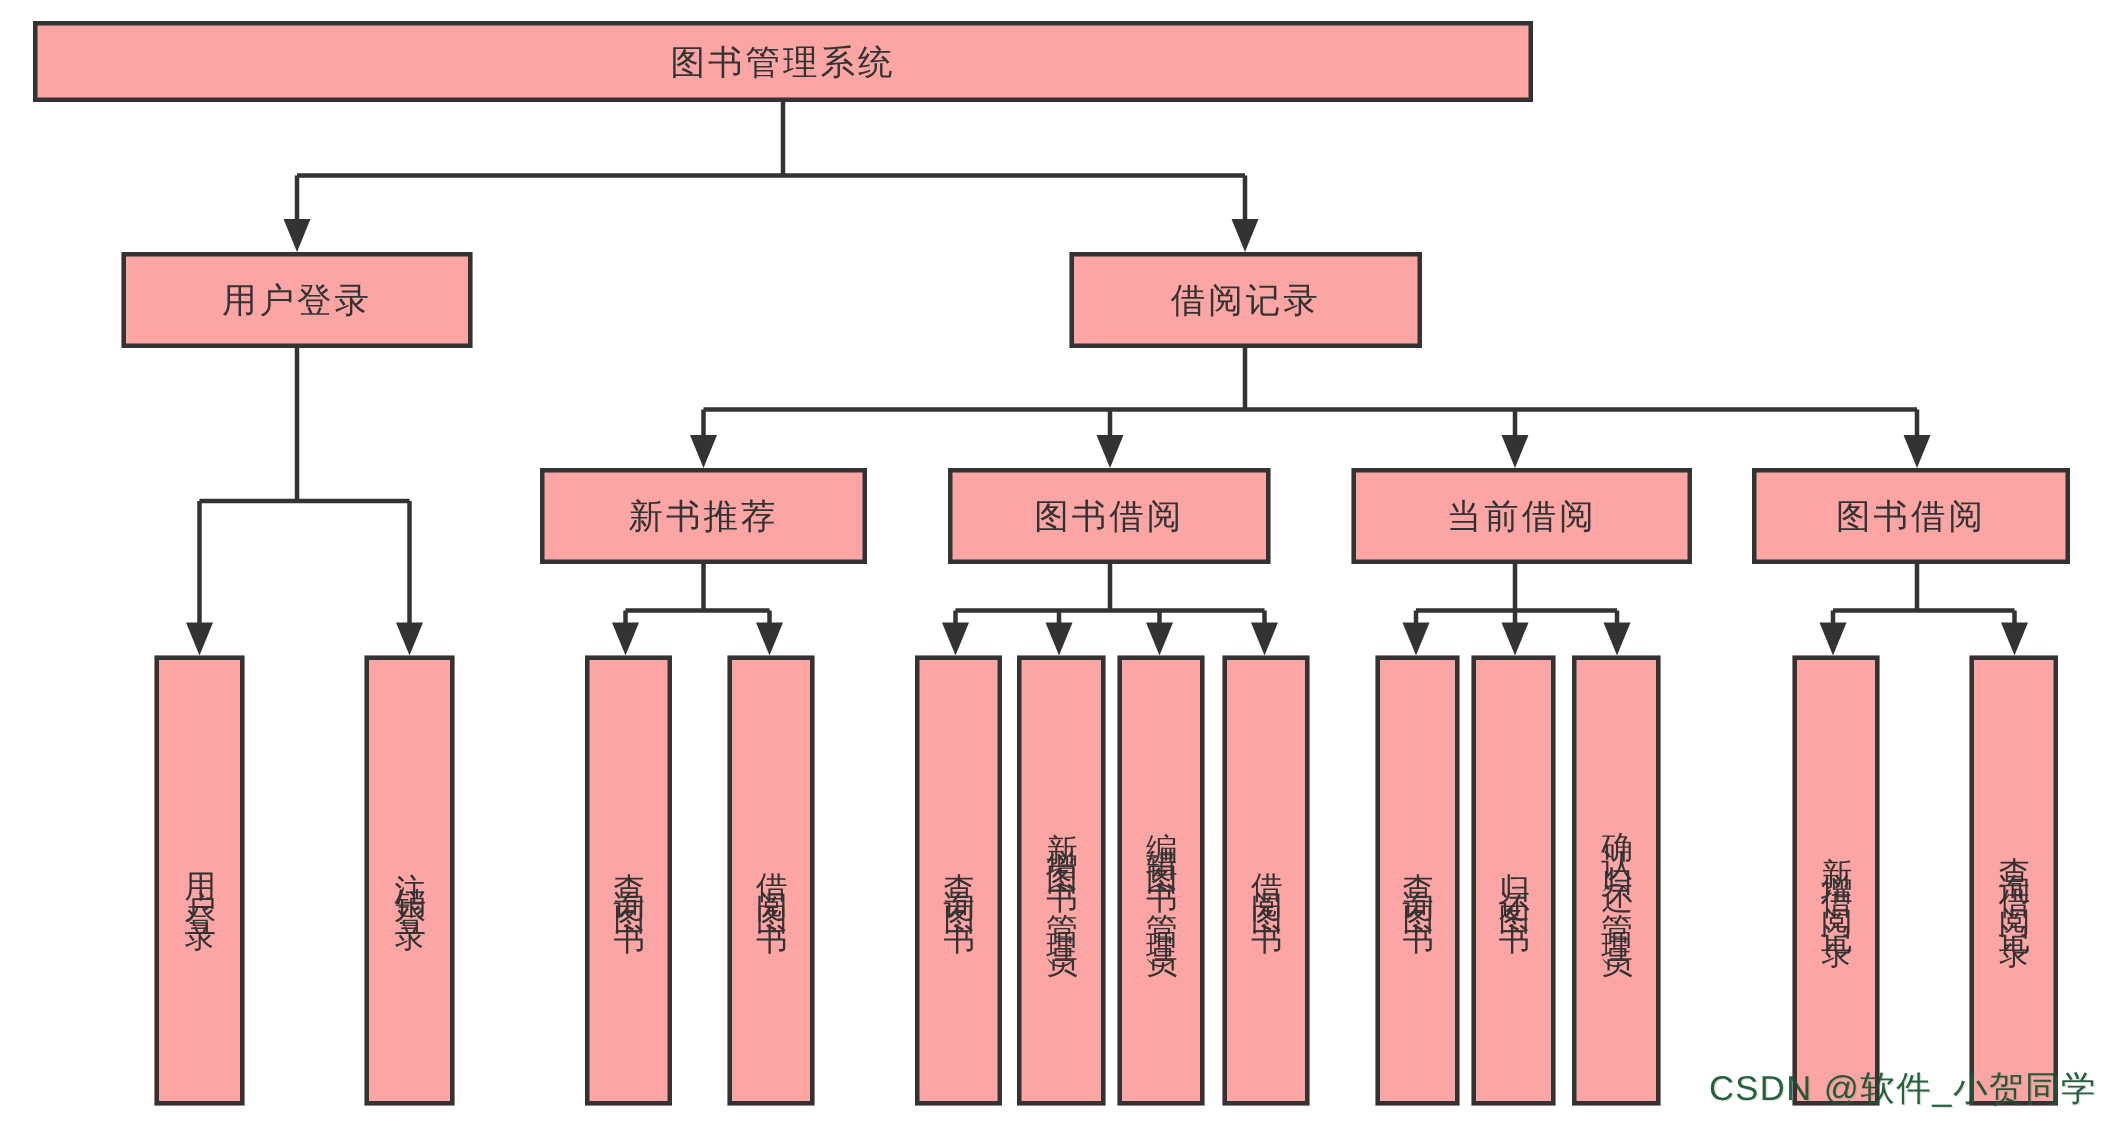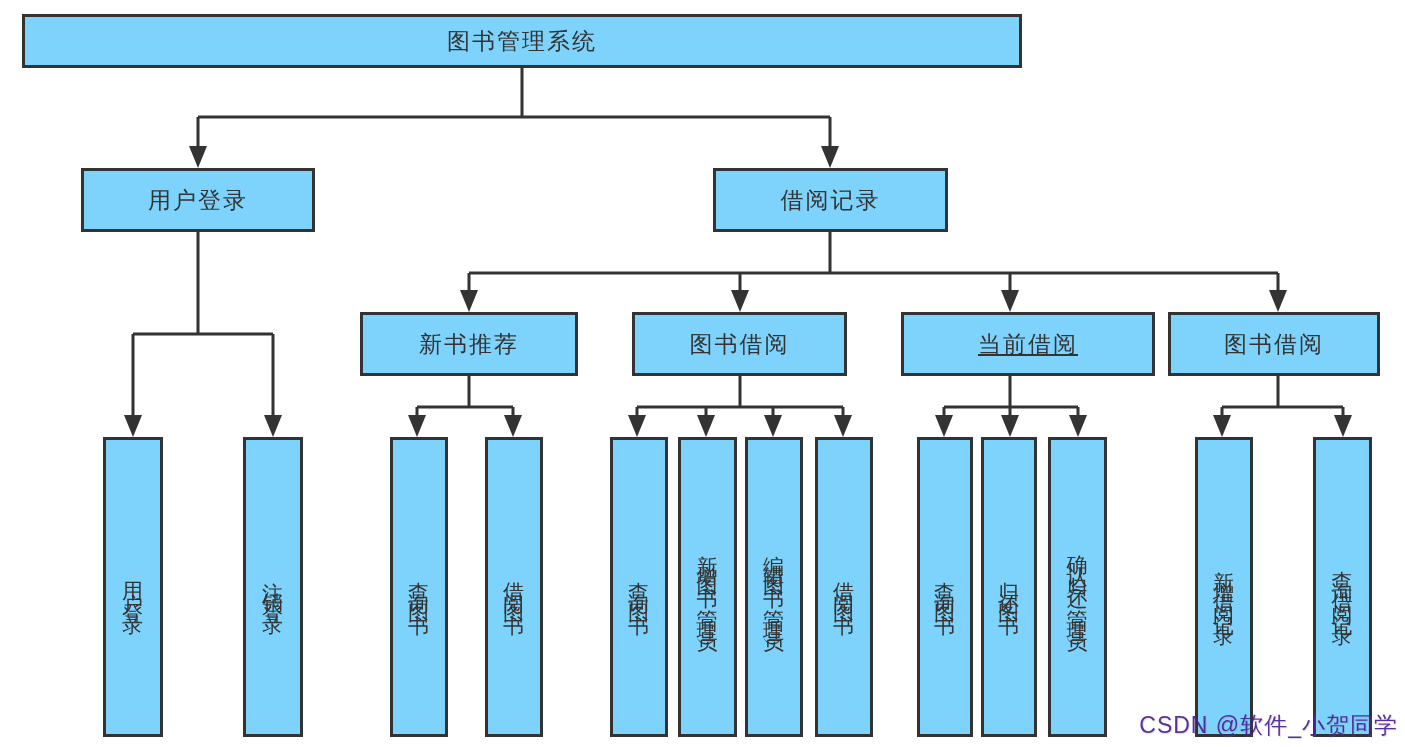--- a/index.html
+++ b/index.html
@@ -15,21 +15,21 @@
   .connectors {
     position: absolute;
     left: 0; top: 0;
     width: 1405px; height: 747px;
   }
   .connectors path { stroke: #333333; stroke-width: 3; fill: none; }
   .connectors polygon { fill: #333333; }
   .box {
     position: absolute;
     box-sizing: border-box;
-    background: #7dd3fc;
+    background: #fca5a5;
     border: 3px solid #333333;
     display: flex;
     align-items: center;
     justify-content: center;
     text-align: center;
   }
   .hbox { font-size: 23px; letter-spacing: 2px; }
   .root-box { font-size: 23px; letter-spacing: 2px; }
   .vbox .vtext {
     writing-mode: vertical-rl;
@@ -38,21 +38,21 @@
     line-height: 1;
     letter-spacing: 11px;
     white-space: nowrap;
   }
   .watermark {
     position: absolute;
     right: 7px;
     top: 712px;
     font-size: 23px;
     line-height: 26px;
-    color: #4c1d95;
+    color: #14532d;
     opacity: 0.92;
     letter-spacing: 1px;
     text-shadow: 1px 1px 0 rgba(120,120,120,0.25);
     white-space: nowrap;
   }
 </style>
 </head>
 <body>
 
 <div class="canvas">
@@ -107,21 +107,21 @@
     </g>
   </svg>
 
   <div class="box root-box" style="left:22px; top:14px; width:1000px; height:54px;">图书管理系统</div>
 
   <div class="box hbox" style="left:81px; top:168px; width:234px; height:64px;">用户登录</div>
   <div class="box hbox" style="left:713px; top:168px; width:235px; height:64px;">借阅记录</div>
 
   <div class="box hbox" style="left:632px; top:312px; width:215px; height:64px;">图书借阅</div>
   <div class="box hbox" style="left:360px; top:312px; width:218px; height:64px;">新书推荐</div>
-  <div class="box hbox" style="left:901px; top:312px; width:254px; height:64px;text-decoration:underline;">当前借阅</div>
+  <div class="box hbox" style="left:901px; top:312px; width:227px; height:64px;">当前借阅</div>
   <div class="box hbox" style="left:1168px; top:312px; width:212px; height:64px;">图书借阅</div>
 
   <div class="box vbox" style="left:103px; top:437px; width:60px; height:300px;">
     <span class="vtext">用户登录</span>
   </div>
   <div class="box vbox" style="left:243px; top:437px; width:60px; height:300px;">
     <span class="vtext">注销登录</span>
   </div>
 
   <div class="box vbox" style="left:390px; top:437px; width:58px; height:300px;">

